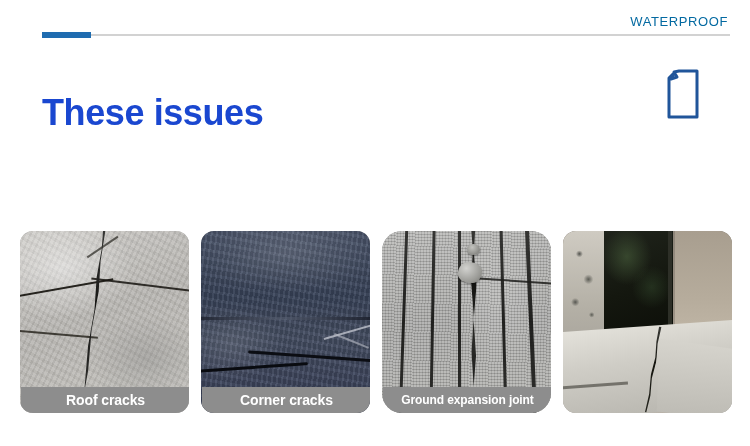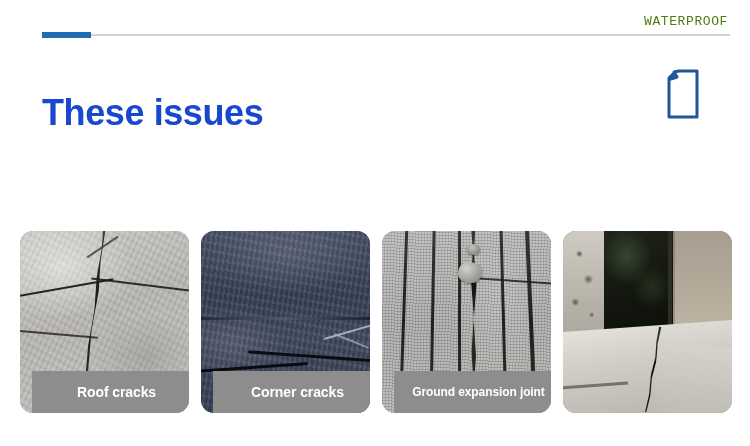--- a/index.html
+++ b/index.html
@@ -25,22 +25,22 @@
     top: 0; left: 0;
     width: 750px;
     height: 46px;
   }
   .header-label {
     position: absolute;
     right: 22px;
     top: 14px;
     font-size: 13px;
     letter-spacing: 0.6px;
-    color: #4d7c0f;
-    font-family: Liberation Mono, monospace;
+    color: #0369a1;
+    font-family: Liberation Sans, sans-serif;
     white-space: nowrap;
   }
   .header-rule {
     position: absolute;
     left: 42px;
     top: 34px;
     width: 688px;
     height: 2px;
     background: #d2d2d2;
   }
@@ -99,21 +99,21 @@
     position: absolute;
     top: 0;
     width: 169px;
     height: 182px;
     border-radius: 13px;
     overflow: hidden;
     background: #9a9a9a;
   }
   .card.c0 { left: 0px; }
   .card.c1 { left: 181px; }
-  .card.c2 { left: 362px; }
+  .card.c2 { left: 362px; border-radius: 20px; }
   .card.c3 { left: 543px; }
 
   .photo {
     position: absolute;
     top: 0; left: 0;
     width: 100%;
     height: 182px;
   }
 
   
@@ -332,24 +332,24 @@
     position: absolute;
     left: -2%; top: 84%;
     width: 40%; height: 3px;
     background: rgba(60,58,52,0.6);
     transform: rotate(-4deg);
   }
 
   
   .caption {
     position: absolute;
-    left: 12px;
+    left: 1px;
     bottom: 0;
     width: 100%;
-    height: 42px;
+    height: 26px;
     background: #8d8d8d;
     display: flex;
     align-items: center;
     justify-content: center;
   }
   .caption-text {
     color: #ffffff;
     font-weight: bold;
     font-size: 14px;
     letter-spacing: -0.1px;

